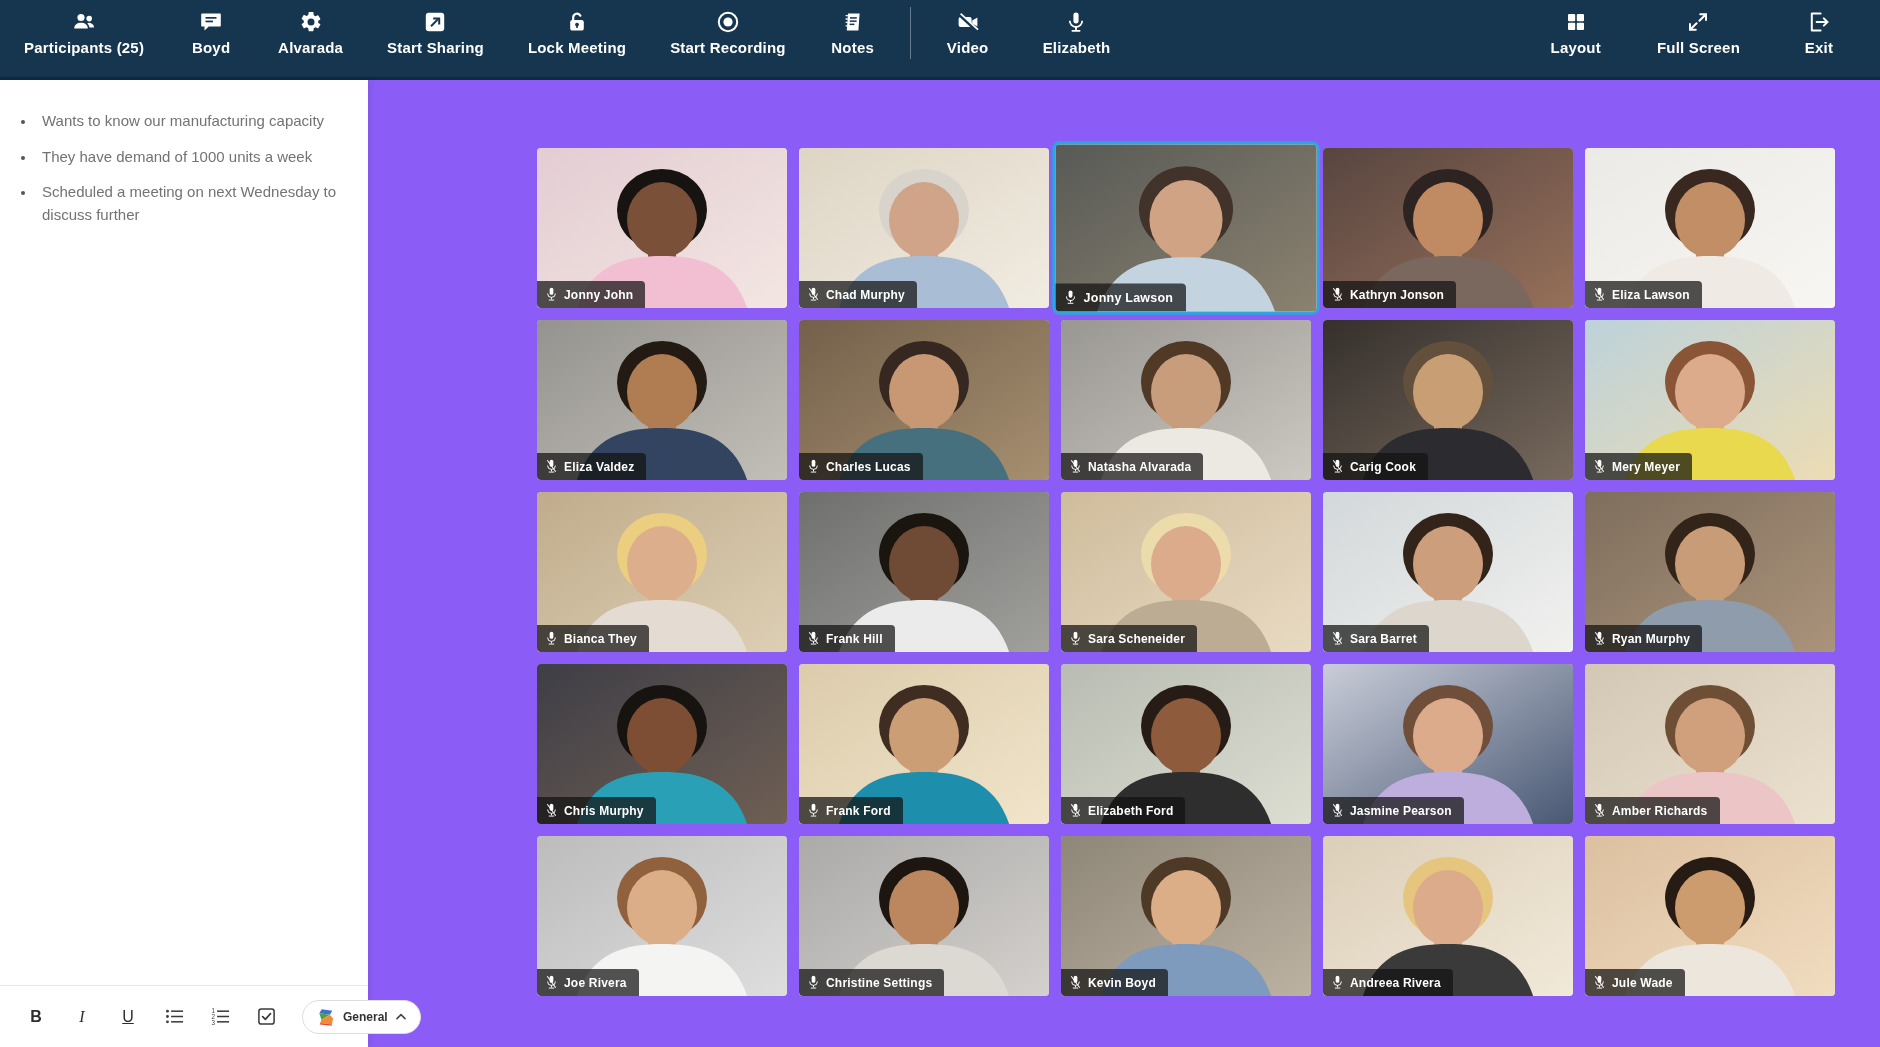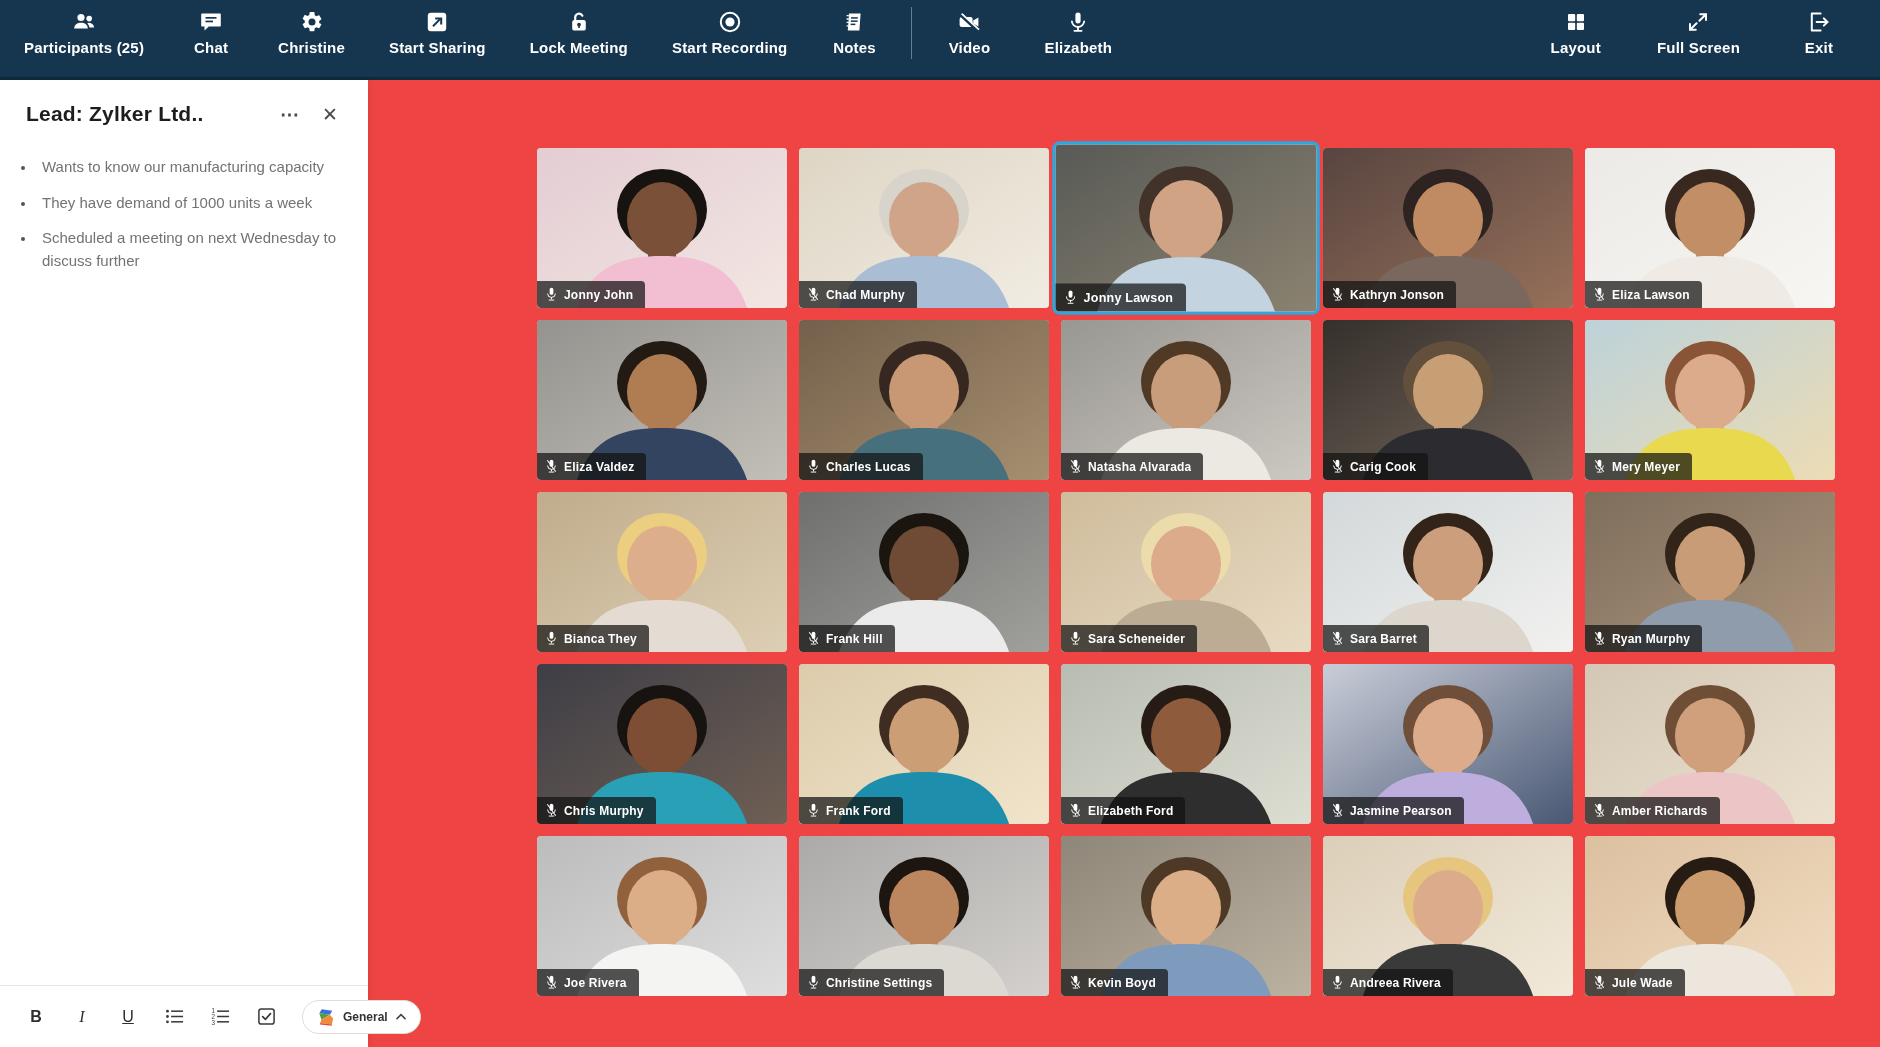--- a/index.html
+++ b/index.html
@@ -48,21 +48,21 @@
   .notebook-btn { margin-left:auto; display:flex; align-items:center; gap:8px;
     background:#fff; border:1px solid #ddd; border-radius:17px; padding:7px 14px;
     cursor:pointer; }
   .notebook-btn .logo { width:18px; height:18px; display:block; }
   .notebook-btn .logo svg { width:18px; height:18px; display:block; }
   .notebook-label { font-size:12px; font-weight:700; color:#333; }
   .notebook-btn .chev { width:10px; height:7px; display:block; }
   .notebook-btn .chev svg { width:10px; height:7px; display:block; }
 
   
-  .stage { flex:1; background:#ef4444; padding:68px 0 0 169px; }
+  .stage { flex:1; background:#8b5cf6; padding:68px 0 0 169px; }
   .grid { display:grid; grid-template-columns:repeat(5,250px); grid-auto-rows:160px;
     gap:12px; width:1298px; }
   .tile { position:relative; border-radius:4px; overflow:hidden; cursor:pointer;
     background:#cfcfcf; }
   .tile svg.photo { position:absolute; inset:0; width:100%; height:100%; display:block; }
   .tile.selected { box-shadow:0 0 0 3px #2BA6DF; transform:scale(1.045); z-index:2; }
   .nametag { position:absolute; left:0; bottom:0; display:flex; align-items:center;
     gap:7px; background:rgba(18,18,18,.72); color:#fff; padding:6px 12px 6px 9px;
     border-radius:0 4px 0 4px; max-width:92%; }
   .nametag .mic { width:11px; height:15px; display:block; flex-shrink:0; }
@@ -89,29 +89,29 @@
     <span class="tb-label">Participants (25)</span>
   </button>
         <button class="tb-item">
     <span class="tb-icon">
             <svg viewBox="0 0 24 24">
               <path d="M3 3.5h18a.8.8 0 0 1 .8.8v11.4a.8.8 0 0 1-.8.8H9.8l-4.3 4v-4H3a.8.8 0 0 1-.8-.8V4.3a.8.8 0 0 1 .8-.8z" fill="#fff"></path>
               <rect x="6.5" y="7" width="11" height="1.7" fill="#16364F"></rect>
               <rect x="6.5" y="10.6" width="7.5" height="1.7" fill="#16364F"></rect>
             </svg>
           </span>
-    <span class="tb-label">Chat</span>
+    <span class="tb-label">Boyd</span>
   </button>
         <button class="tb-item">
     <span class="tb-icon">
             <svg viewBox="0 0 24 24">
               <path fill="#fff" d="M19.14 12.94a7 7 0 0 0 .06-.94 7 7 0 0 0-.06-.94l2.03-1.58a.5.5 0 0 0 .12-.64l-1.92-3.32a.5.5 0 0 0-.61-.22l-2.39 1a7.2 7.2 0 0 0-1.62-.94l-.36-2.54A.5.5 0 0 0 13.9 2h-3.8a.5.5 0 0 0-.49.42l-.36 2.54a7.2 7.2 0 0 0-1.62.94l-2.39-1a.5.5 0 0 0-.61.22L2.71 8.44a.5.5 0 0 0 .12.64l2.03 1.58a7 7 0 0 0-.06.94 7 7 0 0 0 .06.94l-2.03 1.58a.5.5 0 0 0-.12.64l1.92 3.32a.5.5 0 0 0 .61.22l2.39-1c.5.38 1.04.7 1.62.94l.36 2.54a.5.5 0 0 0 .49.42h3.8a.5.5 0 0 0 .49-.42l.36-2.54a7.2 7.2 0 0 0 1.62-.94l2.39 1a.5.5 0 0 0 .61-.22l1.92-3.32a.5.5 0 0 0-.12-.64zM12 15.5A3.5 3.5 0 1 1 15.5 12 3.5 3.5 0 0 1 12 15.5z"></path>
             </svg>
           </span>
-    <span class="tb-label">Christine</span>
+    <span class="tb-label">Alvarada</span>
   </button>
         <button class="tb-item">
     <span class="tb-icon">
             <svg viewBox="0 0 24 24">
               <rect x="2.8" y="2.8" width="18.4" height="18.4" rx="3" fill="#fff"></rect>
               <path d="M8 16.2 14.8 9.4" stroke="#16364F" stroke-width="2" fill="none"></path>
               <path d="M10.2 8.6h6v6" stroke="#16364F" stroke-width="2" fill="none"></path>
             </svg>
           </span>
     <span class="tb-label">Start Sharing</span>
@@ -203,25 +203,20 @@
             </svg>
           </span>
     <span class="tb-label">Exit</span>
   </button>
       </div>
   </header>
 
   <div class="content">
 
     <aside class="panel">
-      <div class="panel-head">
-        <h2 class="panel-title">Lead: Zylker Ltd..</h2>
-        <button class="panel-head-btn more">⋯</button>
-        <button class="panel-head-btn">✕</button>
-      </div>
       <ul class="panel-bullets" id="bullet-list">
           <li>Wants to know our manufacturing capacity</li>
           <li>They have demand of 1000 units a week</li>
           <li>Scheduled a meeting on next Wednesday to discuss further</li>
         </ul>
       <div class="panel-footer">
         <span id="fmt-mount" style="display:flex;align-items:center">
             <button class="fmt-btn">
               <span class="g-bold">B</span>
             </button>

